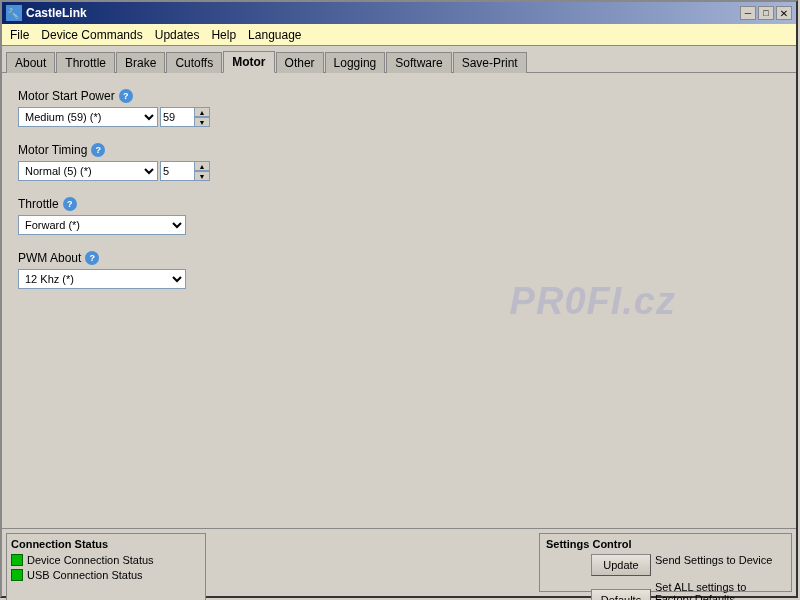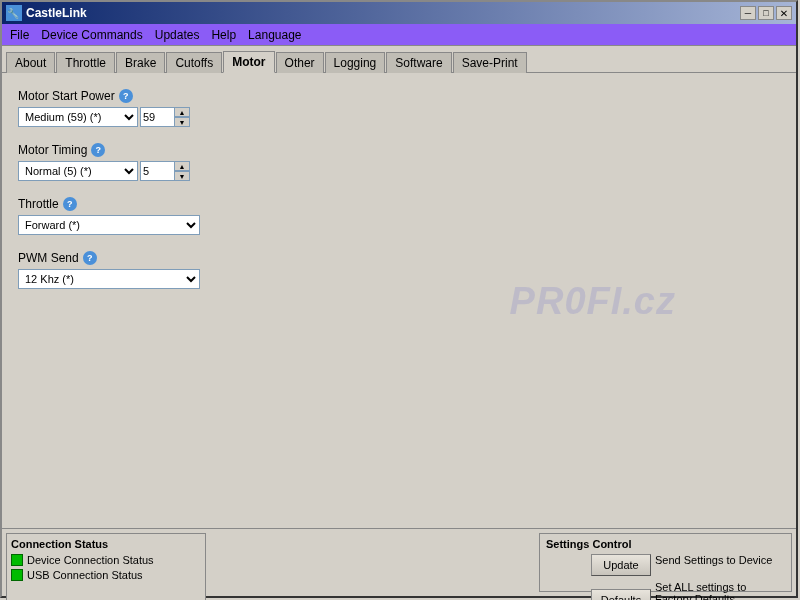--- a/index.html
+++ b/index.html
@@ -52,21 +52,21 @@
       display: flex;
       align-items: center;
       justify-content: center;
       font-size: 9px;
       cursor: pointer;
       color: #000;
     }
 
     
     .menu-bar {
-      background: #8b5cf6;
+      background: #fef9c3;
       height: 22px;
       display: flex;
       align-items: center;
       padding: 0 2px;
       border-bottom: 1px solid #888;
     }
     .menu-item {
       padding: 2px 6px;
       cursor: pointer;
       color: #000;
@@ -157,24 +157,24 @@
     
     select {
       background: white;
       border: 1px solid #7f9db9;
       height: 20px;
       font-size: 11px;
       padding: 0 2px;
       color: #000;
     }
     .dropdown-narrow {
-      width: 120px;
+      width: 140px;
     }
     .dropdown-wide {
-      width: 182px;
+      width: 168px;
     }
 
     
     .spinbox {
       display: flex;
       align-items: center;
     }
     .spinbox input {
       width: 34px;
       height: 20px;
@@ -393,21 +393,21 @@
       <div class="form-control-row">
         <select class="dropdown-wide">
           <option>Forward (*)</option>
           <option>Reversed (*)</option>
         </select>
       </div>
     </div>
 
     <div class="form-section">
       <div class="form-label-row">
-        <span class="form-label">PWM Send</span>
+        <span class="form-label">PWM About</span>
         <div class="help-icon">?</div>
       </div>
       <div class="form-control-row">
         <select class="dropdown-wide">
           <option>12 Khz (*)</option>
           <option>8 Khz (*)</option>
           <option>16 Khz (*)</option>
         </select>
       </div>
     </div>

